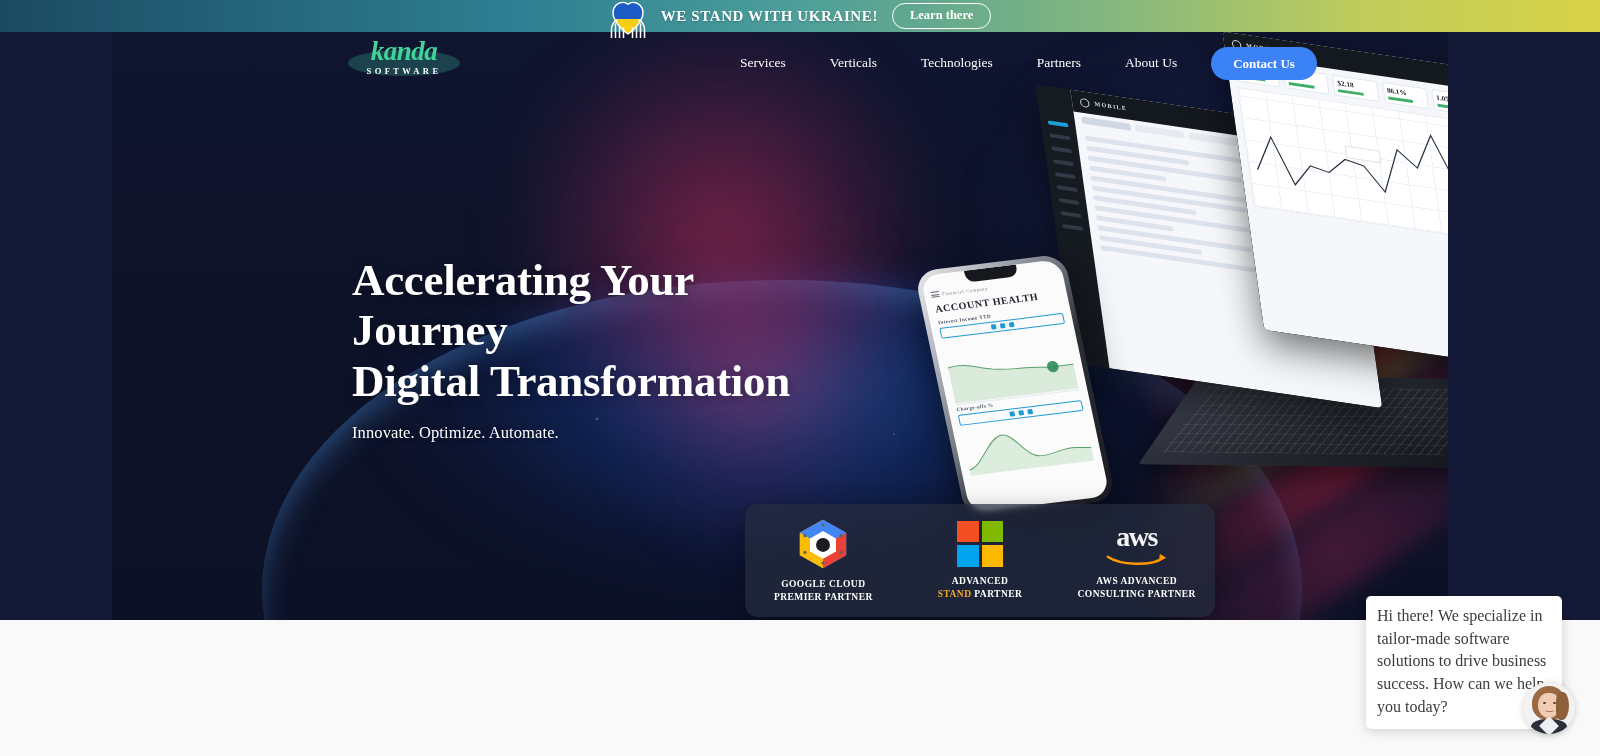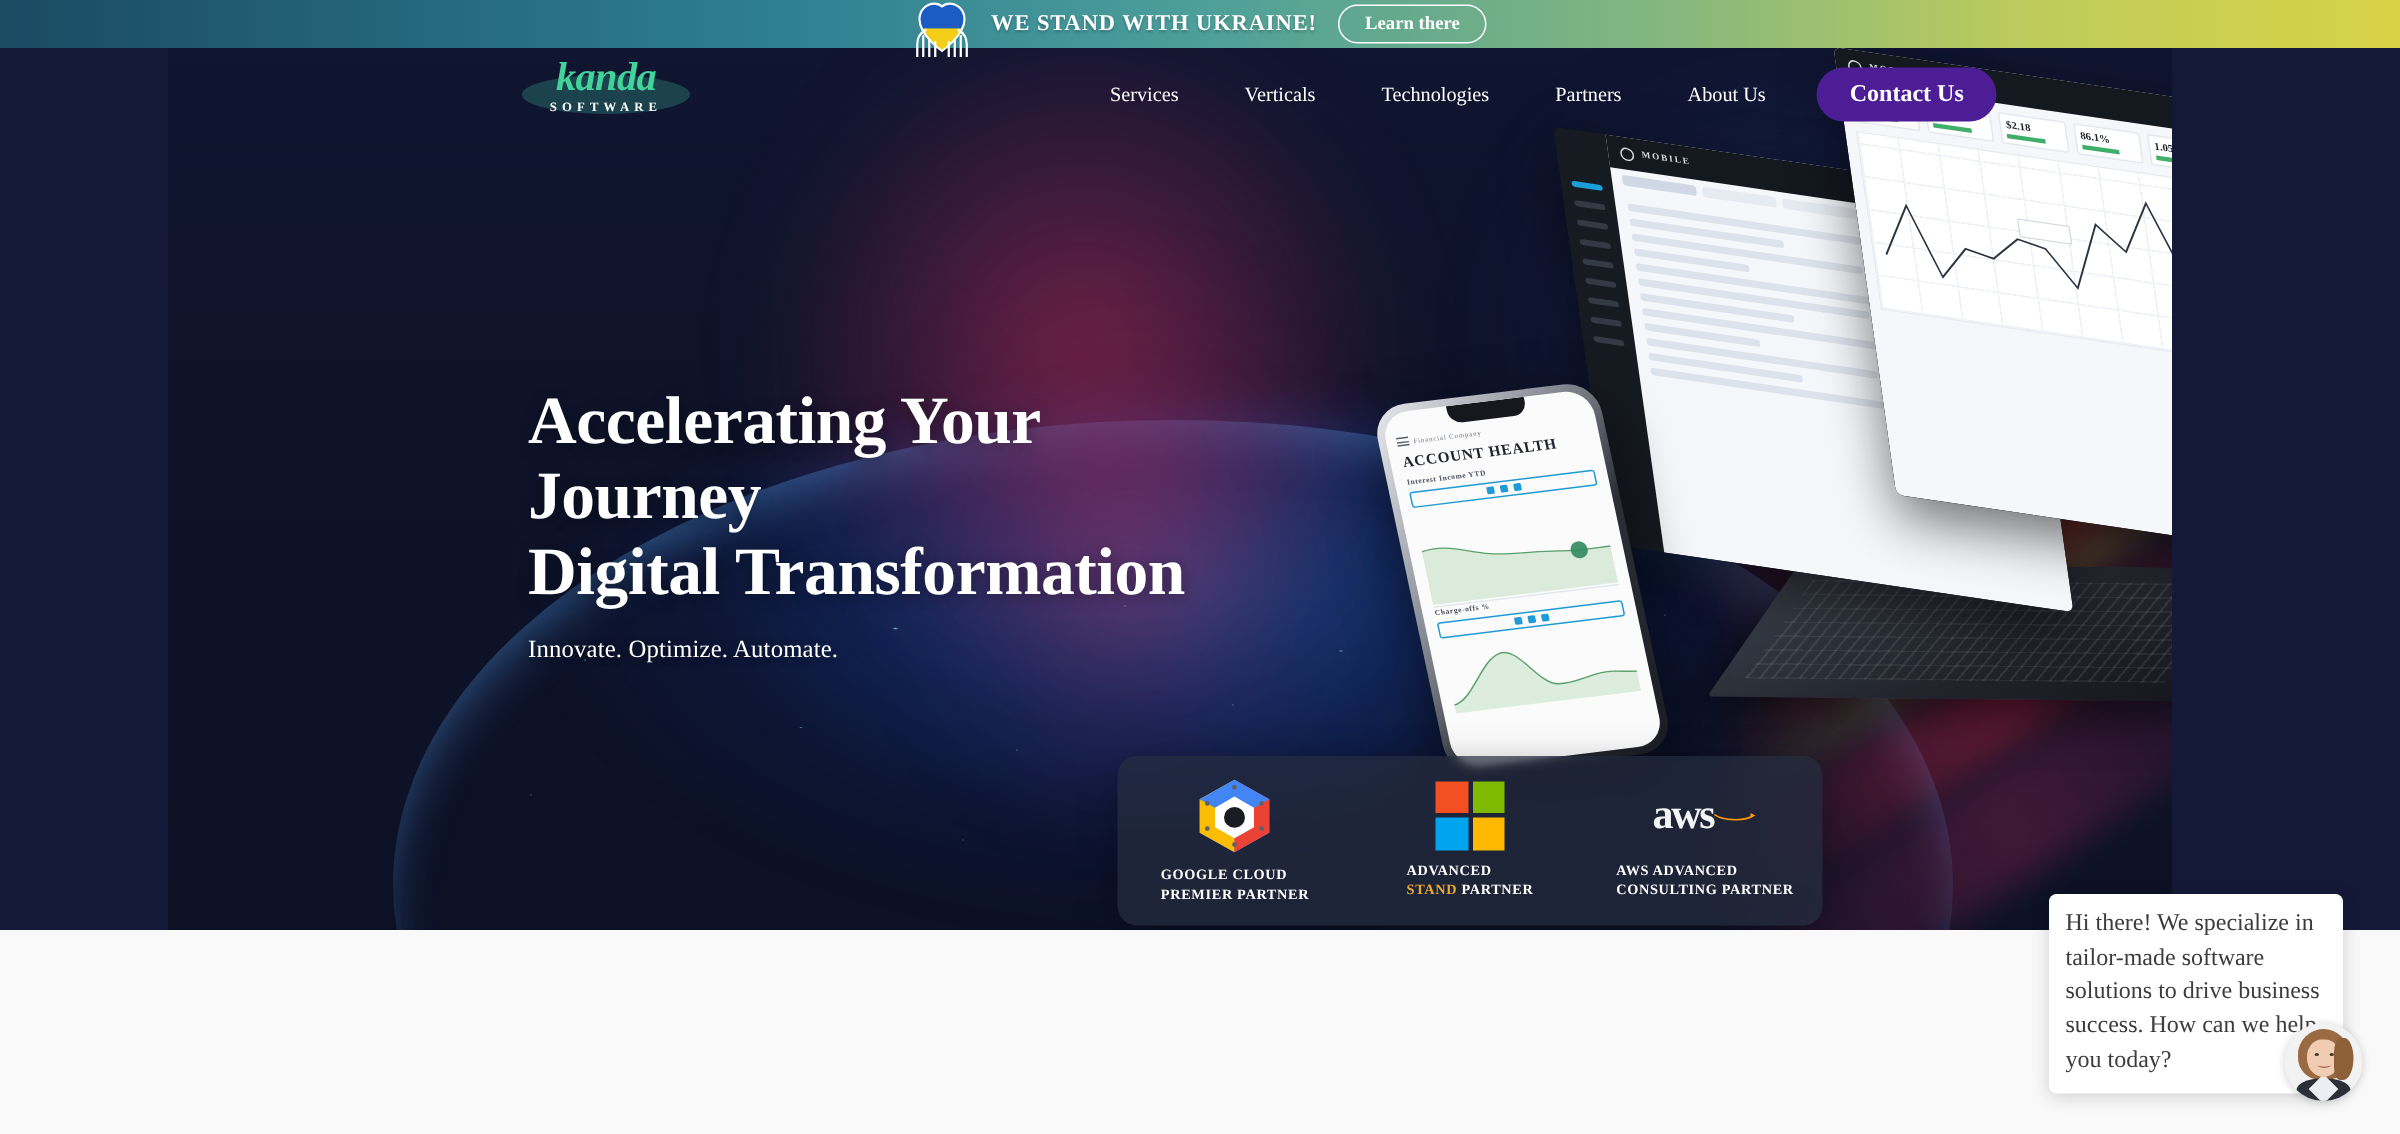--- a/index.html
+++ b/index.html
@@ -134,21 +134,21 @@
   .nav{
     position:absolute; left:740px; top:0; height:62px;
     display:flex; align-items:center; gap:0;
   }
   .nav a{
     color:#ffffff; font-size:13.5px; font-weight:500; text-decoration:none;
     padding:0 22px; white-space:nowrap; line-height:1; cursor:pointer;
   }
   .nav a:first-child{padding-left:0;}
   .nav-cta{
-    background:#4c1d95; color:#fff; font-size:16px; font-weight:bold;
+    background:#3b82f6; color:#fff; font-size:13px; font-weight:bold;
     padding:10px 22px; border-radius:18px; margin-left:12px; white-space:nowrap;
     cursor:pointer; line-height:1;
   }
 
   
   .hero-copy{position:absolute; left:352px; top:223px; z-index:30; width:640px;}
   .h1{
     color:#fff; font-size:45px; font-weight:bold; line-height:1.12;
     letter-spacing:-.3px; text-shadow:0 2px 10px rgba(0,0,0,.35);
   }
@@ -239,26 +239,26 @@
   .ph-chart2{margin:0 8px; height:48px; position:relative; overflow:hidden;}
 
   
   .partners{
     position:absolute; left:745px; top:472px; width:470px; height:113px;
     background:rgba(38,44,62,.72); border-radius:13px; z-index:32;
     display:flex; align-items:center; backdrop-filter:blur(2px);
     box-shadow:0 6px 26px rgba(0,0,0,.3);
   }
   .pitem{flex:1; display:flex; flex-direction:column; align-items:center; justify-content:center; gap:8px; cursor:pointer;}
-  .pitem .cap{font-size:9.5px; font-weight:bold; color:#fff; letter-spacing:.45px; line-height:1.35;}
+  .pitem .cap{text-align:center; font-size:9.5px; font-weight:bold; color:#fff; letter-spacing:.45px; line-height:1.35;}
   .cap .gold{color:#f0a92e;}
   .gcp{width:56px; height:52px; position:relative;}
   .ms{width:46px; height:46px; display:grid; grid-template-columns:1fr 1fr; grid-template-rows:1fr 1fr; gap:3px;}
   .ms i{display:block;}
-  .aws{width:70px; height:46px; position:relative; display:flex; flex-direction:row; align-items:center; justify-content:flex-end;}
+  .aws{width:70px; height:46px; position:relative; display:flex; flex-direction:column; align-items:center; justify-content:flex-end;}
   .aws-word{font-size:28px; font-weight:bold; color:#f4f4f5; letter-spacing:-1.5px; line-height:1;}
 
   
   .white-sec{position:absolute; top:620px; left:0; width:1600px; height:136px; background:#f9f9f9;}
 
   
   .chat-bubble{
     position:absolute; left:1366px; top:596px; width:196px;
     background:#fff; border-radius:5px; padding:9px 11px 10px;
     box-shadow:0 2px 12px rgba(0,0,0,.17); z-index:60;

